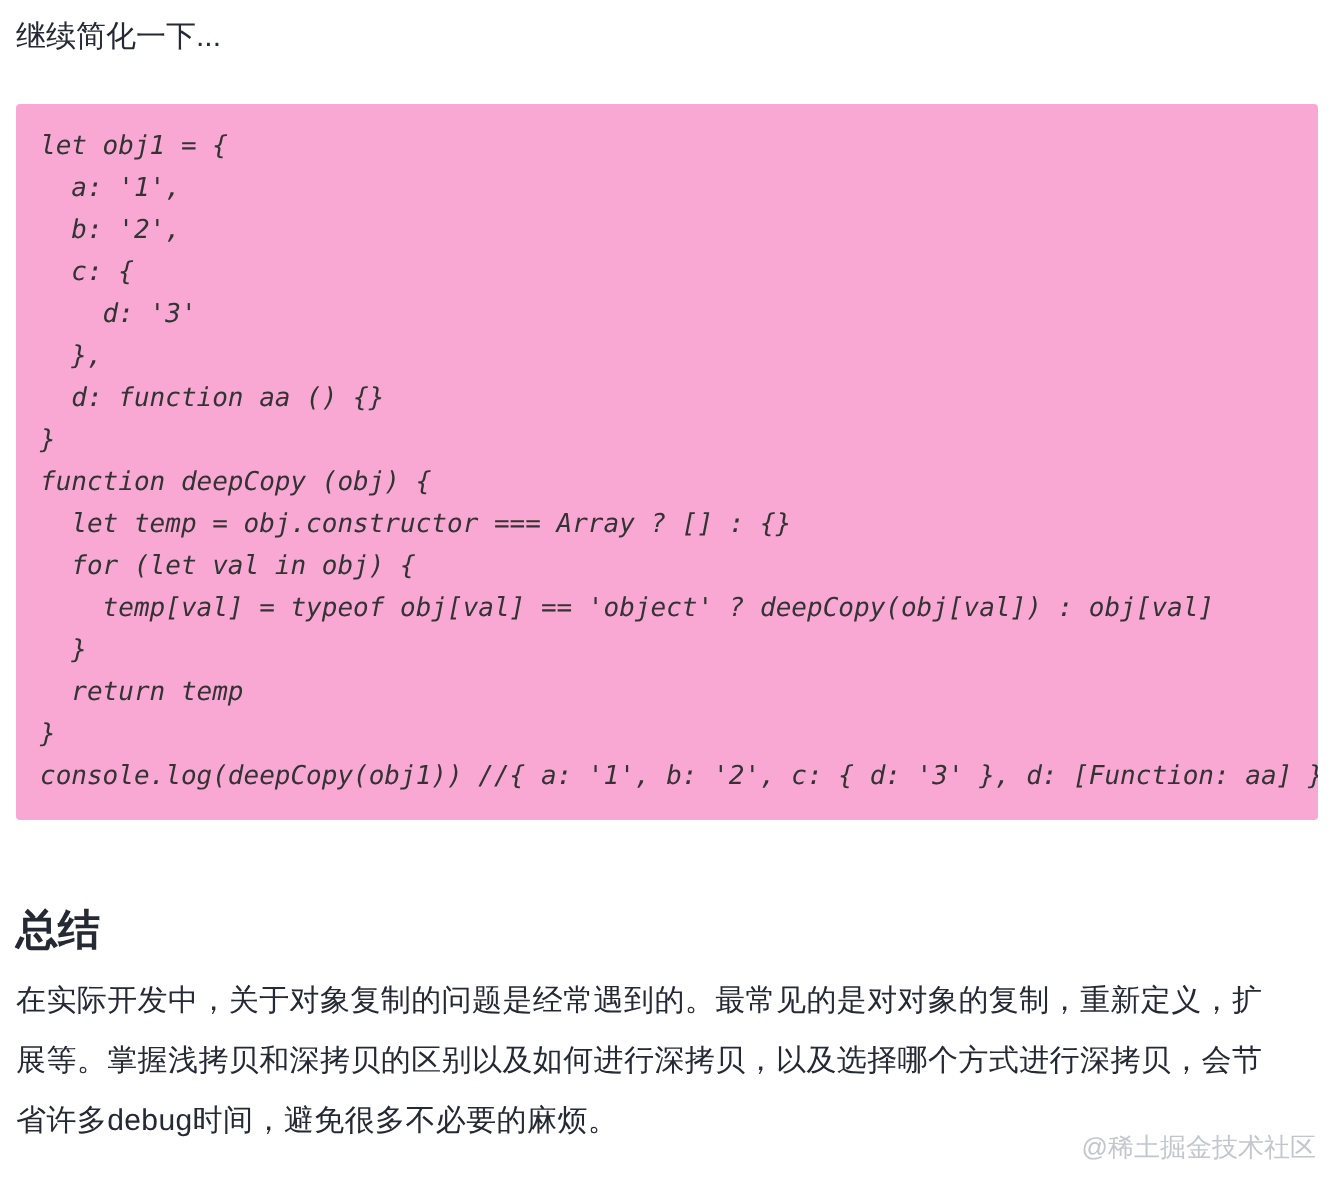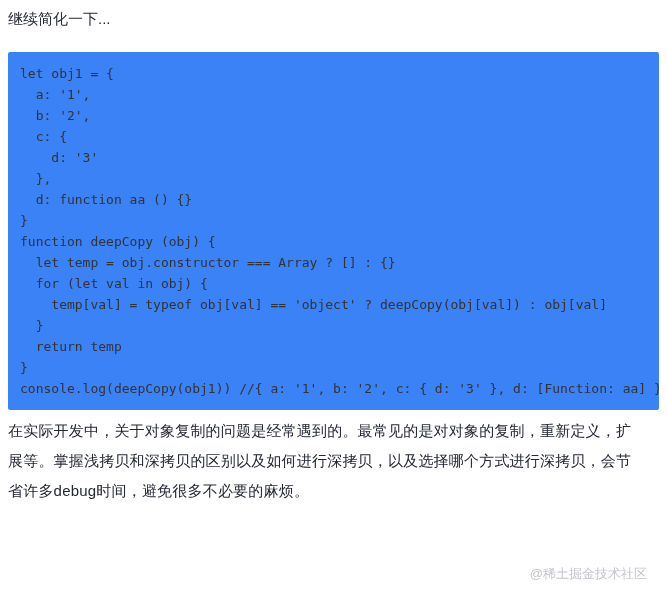--- a/index.html
+++ b/index.html
@@ -16,25 +16,26 @@
     height: 595px;
     padding: 7px 24px 0 8px;
   }
   .intro {
     font-size: 15px;
     line-height: 23px;
     color: #252933;
   }
   .code-block {
     margin-top: 22px;
-    background: #3b82f6;
+    background: #f9a8d4;
     border-radius: 2px;
     padding: 11px 12px;
     width: 651px;
     overflow: hidden;
+    font-style: italic;
   }
   .code-block code {
     display: block;
     font-family: "DejaVu Sans Mono", "Liberation Mono", monospace;
     font-size: 13px;
     line-height: 21px;
     color: #333333;
     white-space: pre;
   }
   .summary-heading {
@@ -46,21 +47,21 @@
   }
   .summary-paragraph {
     margin-top: 6px;
     font-size: 15px;
     line-height: 30px;
     color: #252933;
     letter-spacing: 0.2px;
   }
   .watermark {
     position: absolute;
-    right: 20px;
+    right: 9px;
     bottom: 12px;
     font-size: 13px;
     line-height: 18px;
     color: #c4c6cc;
   }
 </style>
 </head>
 <body>
 
 <div class="page">
@@ -77,18 +78,19 @@
 }
 function deepCopy (obj) {
   let temp = obj.constructor === Array ? [] : {}
   for (let val in obj) {
     temp[val] = typeof obj[val] == 'object' ? deepCopy(obj[val]) : obj[val]
   }
   return temp
 }
 console.log(deepCopy(obj1)) //{ a: '1', b: '2', c: { d: '3' }, d: [Function: aa] }</code></pre>
 
+  <h2 class="summary-heading">总结</h2>
 
   <p class="summary-paragraph">在实际开发中，关于对象复制的问题是经常遇到的。最常见的是对对象的复制，重新定义，扩展等。掌握浅拷贝和深拷贝的区别以及如何进行深拷贝，以及选择哪个方式进行深拷贝，会节省许多debug时间，避免很多不必要的麻烦。</p>
 
   <div class="watermark">@稀土掘金技术社区</div>
 
 </div>
 
 </body></html>

